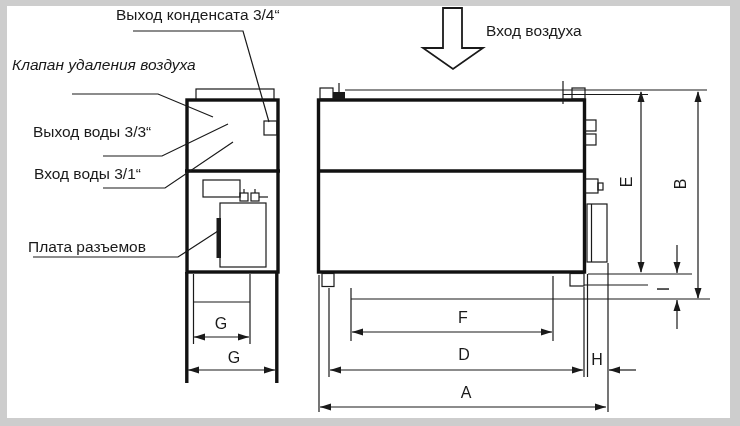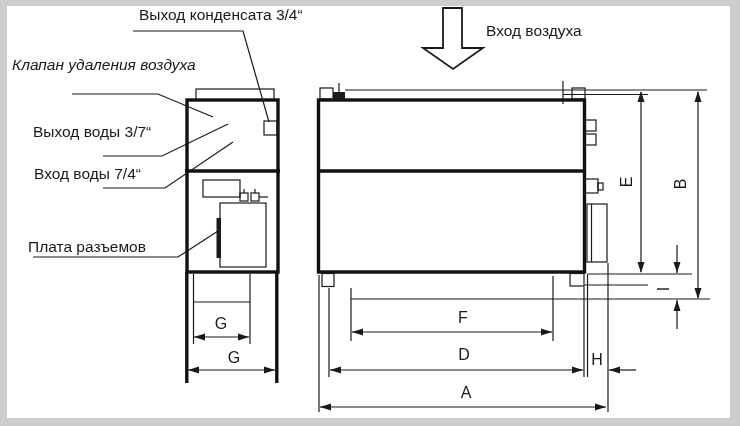--- a/index.html
+++ b/index.html
@@ -143,24 +143,24 @@
       <polygon class="arrowhead" points="698,91 694.5,102 701.5,102"></polygon>
       <polygon class="arrowhead" points="698,299 694.5,288 701.5,288"></polygon>
 
       <line class="tl" x1="677" y1="245" x2="677" y2="273"></line>
       <polygon class="arrowhead" points="677,273 673.5,262 680.5,262"></polygon>
       <line class="tl" x1="677" y1="329" x2="677" y2="300"></line>
       <polygon class="arrowhead" points="677,300 673.5,311 680.5,311"></polygon>
     </g>
   </svg>
 
-  <div class="callout" style="left:139px;top:6px;">Выход конденсата 3/4“</div>
+  <div class="callout" style="left:116px;top:6px;">Выход конденсата 3/4“</div>
   <div class="callout" style="left:12px;top:56px;font-style:italic;">Клапан удаления воздуха</div>
-  <div class="callout" style="left:33px;top:123px;">Выход воды 3/7“</div>
-  <div class="callout" style="left:34px;top:165px;">Вход воды 7/4“</div>
+  <div class="callout" style="left:33px;top:123px;">Выход воды 3/3“</div>
+  <div class="callout" style="left:34px;top:165px;">Вход воды 3/1“</div>
   <div class="callout" style="left:486px;top:22px;">Вход воздуха</div>
   <div class="callout" style="left:28px;top:238px;">Плата разъемов</div>
 
   <div class="dim" style="left:221px;top:324px;">G</div>
   <div class="dim" style="left:234px;top:358px;">G</div>
   <div class="dim" style="left:463px;top:318px;">F</div>
   <div class="dim" style="left:464px;top:355px;">D</div>
   <div class="dim" style="left:466px;top:393px;">A</div>
   <div class="dim" style="left:597px;top:360px;">H</div>
   <div class="dim rot" style="left:627px;top:182px;">E</div>

